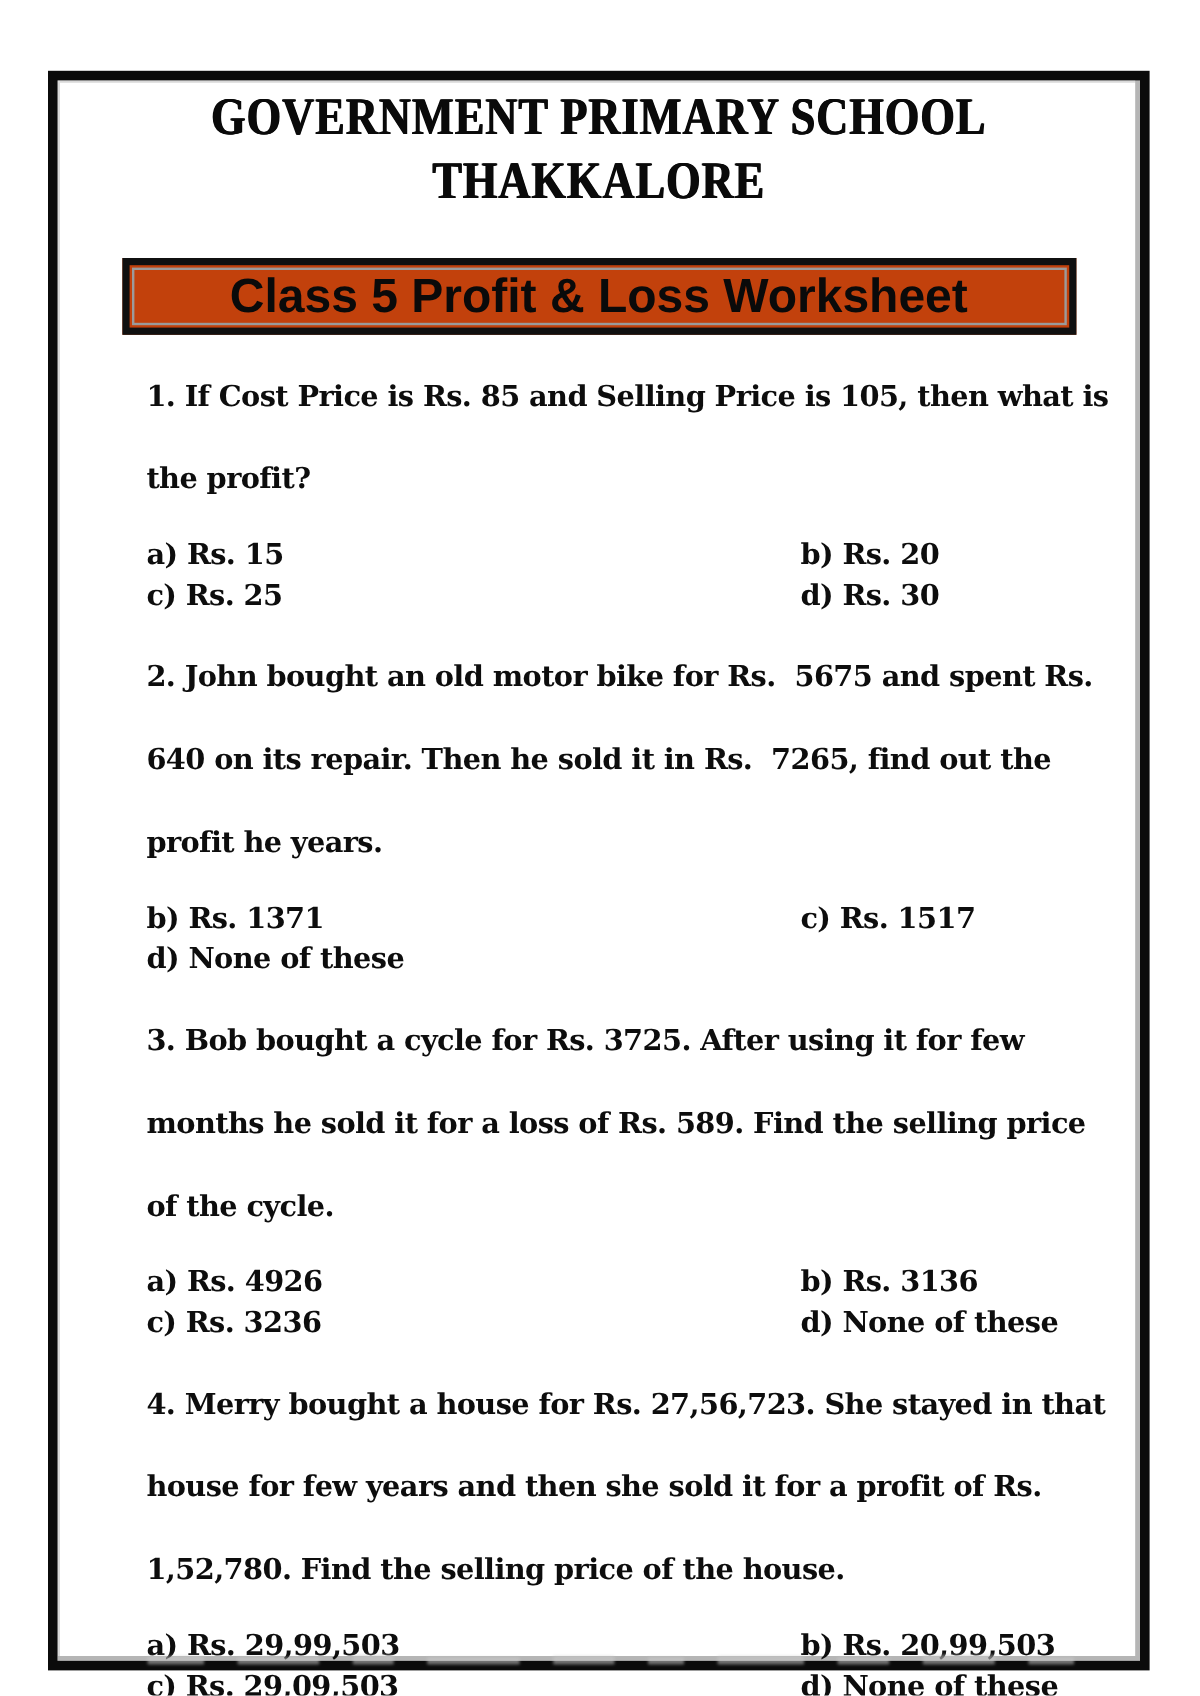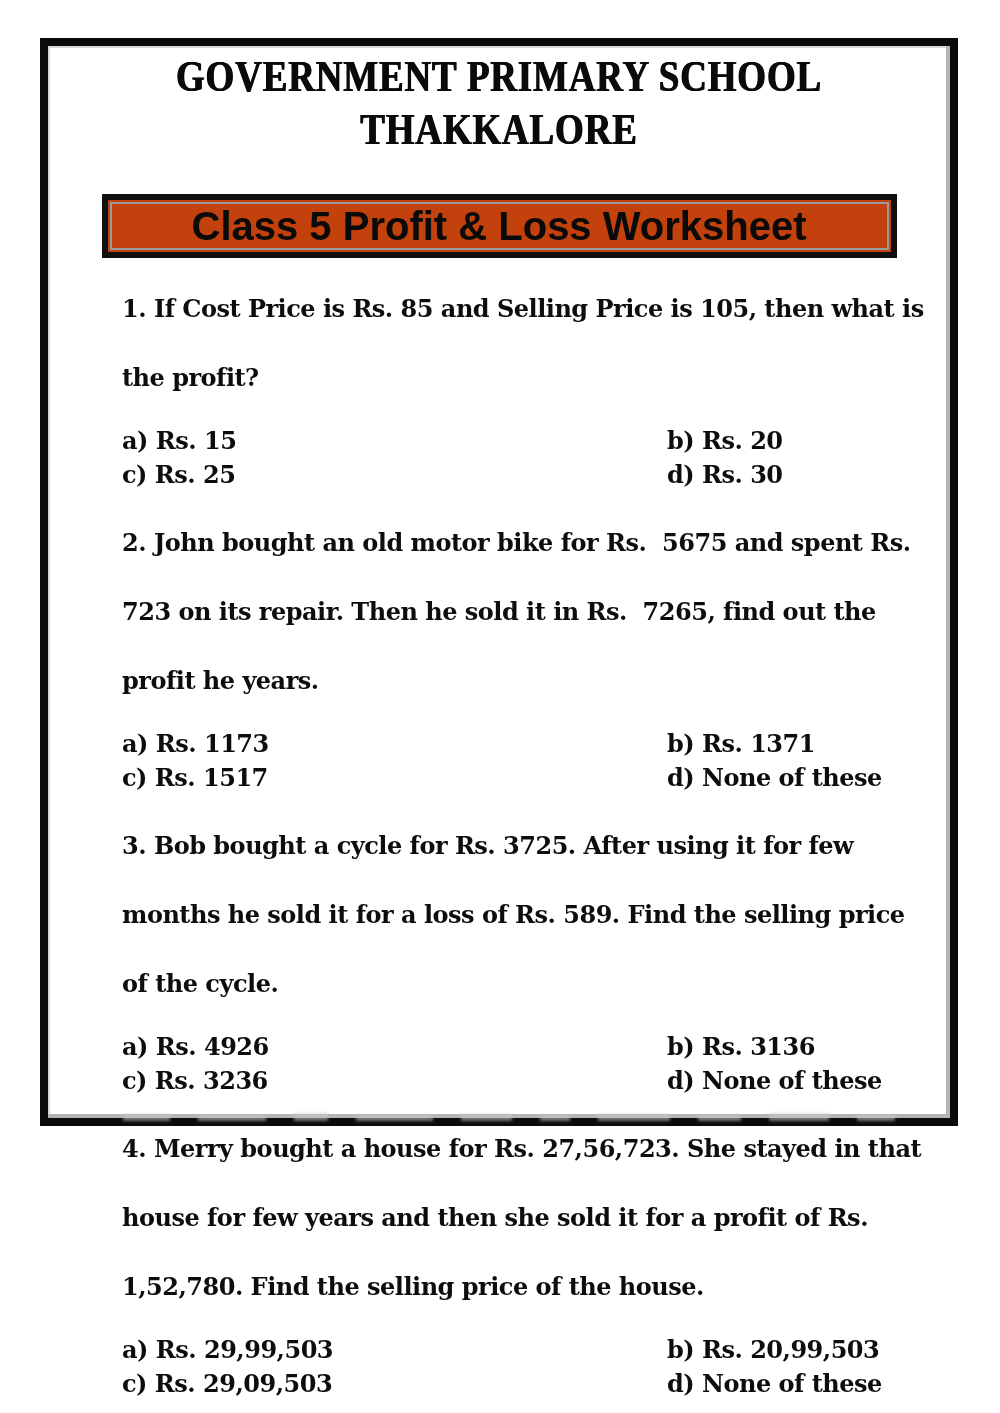--- a/index.html
+++ b/index.html
@@ -5,22 +5,22 @@
   html, body { margin:0; padding:0; }
   body {
     width:1000px; height:1413px;
     background:#ffffff;
     position:relative;
     overflow:hidden;
     font-family:"DejaVu Serif", serif;
     color:#0d0d0d;
   }
   .frame {
-    position:absolute; left:40px; top:38px;
-    width:918px; height:1088px;
+    position:absolute; left:40px; top:59px;
+    width:918px; height:1333px;
     box-sizing:border-box;
     border:8px solid #0b0b0b;
     background:#ffffff;
     box-shadow: inset -4px -4px 0 #b5b5b5, inset 2px 2px 0 #d9d9d9;
   }
   .school-title {
     margin-top:4px;
     text-align:center;
     font-family:"Liberation Serif", serif;
     font-weight:bold;
@@ -117,25 +117,24 @@
           <span class="option">a) Rs. 15</span>
           <span class="option">b) Rs. 20</span>
           <span class="option">c) Rs. 25</span>
           <span class="option">d) Rs. 30</span>
         </div>
   </section>
 
   <section class="question">
     <div class="q-text">
           <div class="q-line">2. John bought an old motor bike for Rs.  5675 and spent Rs.</div>
-          <div class="q-line">723 on its repair. Then he sold it in Rs.  7265, find out the</div>
+          <div class="q-line">640 on its repair. Then he sold it in Rs.  7265, find out the</div>
           <div class="q-line">profit he years.</div>
         </div>
     <div class="q-options">
-          <span class="option">a) Rs.  1173</span>
           <span class="option">b) Rs. 1371</span>
           <span class="option">c) Rs.  1517</span>
           <span class="option">d) None of these</span>
         </div>
   </section>
 
   <section class="question">
     <div class="q-text">
           <div class="q-line">3. Bob bought a cycle for Rs. 3725. After using it for few</div>
           <div class="q-line">months he sold it for a loss of Rs. 589. Find the selling price</div>

